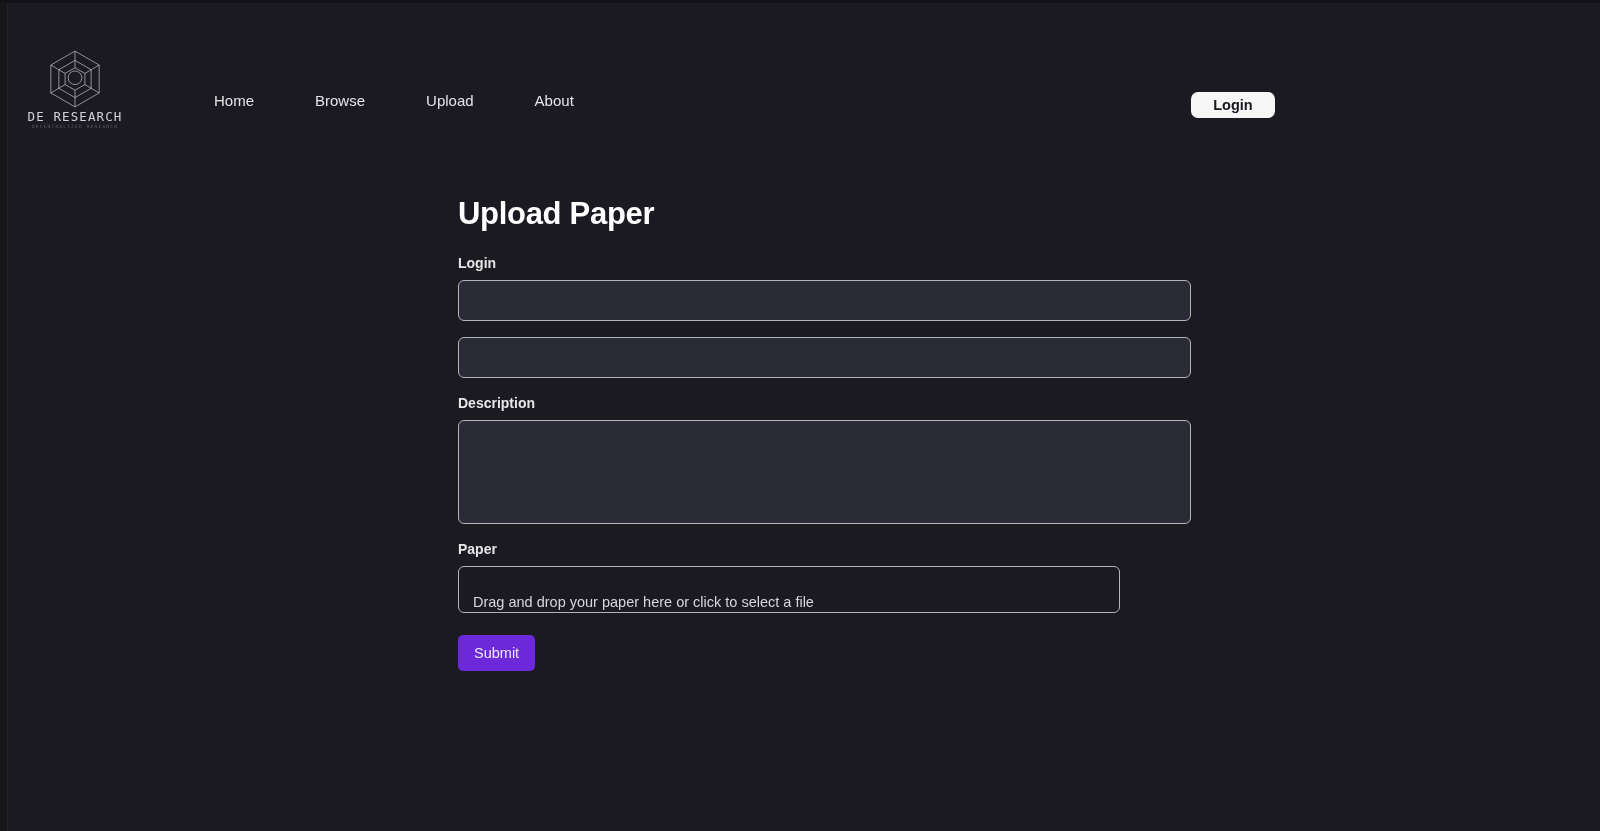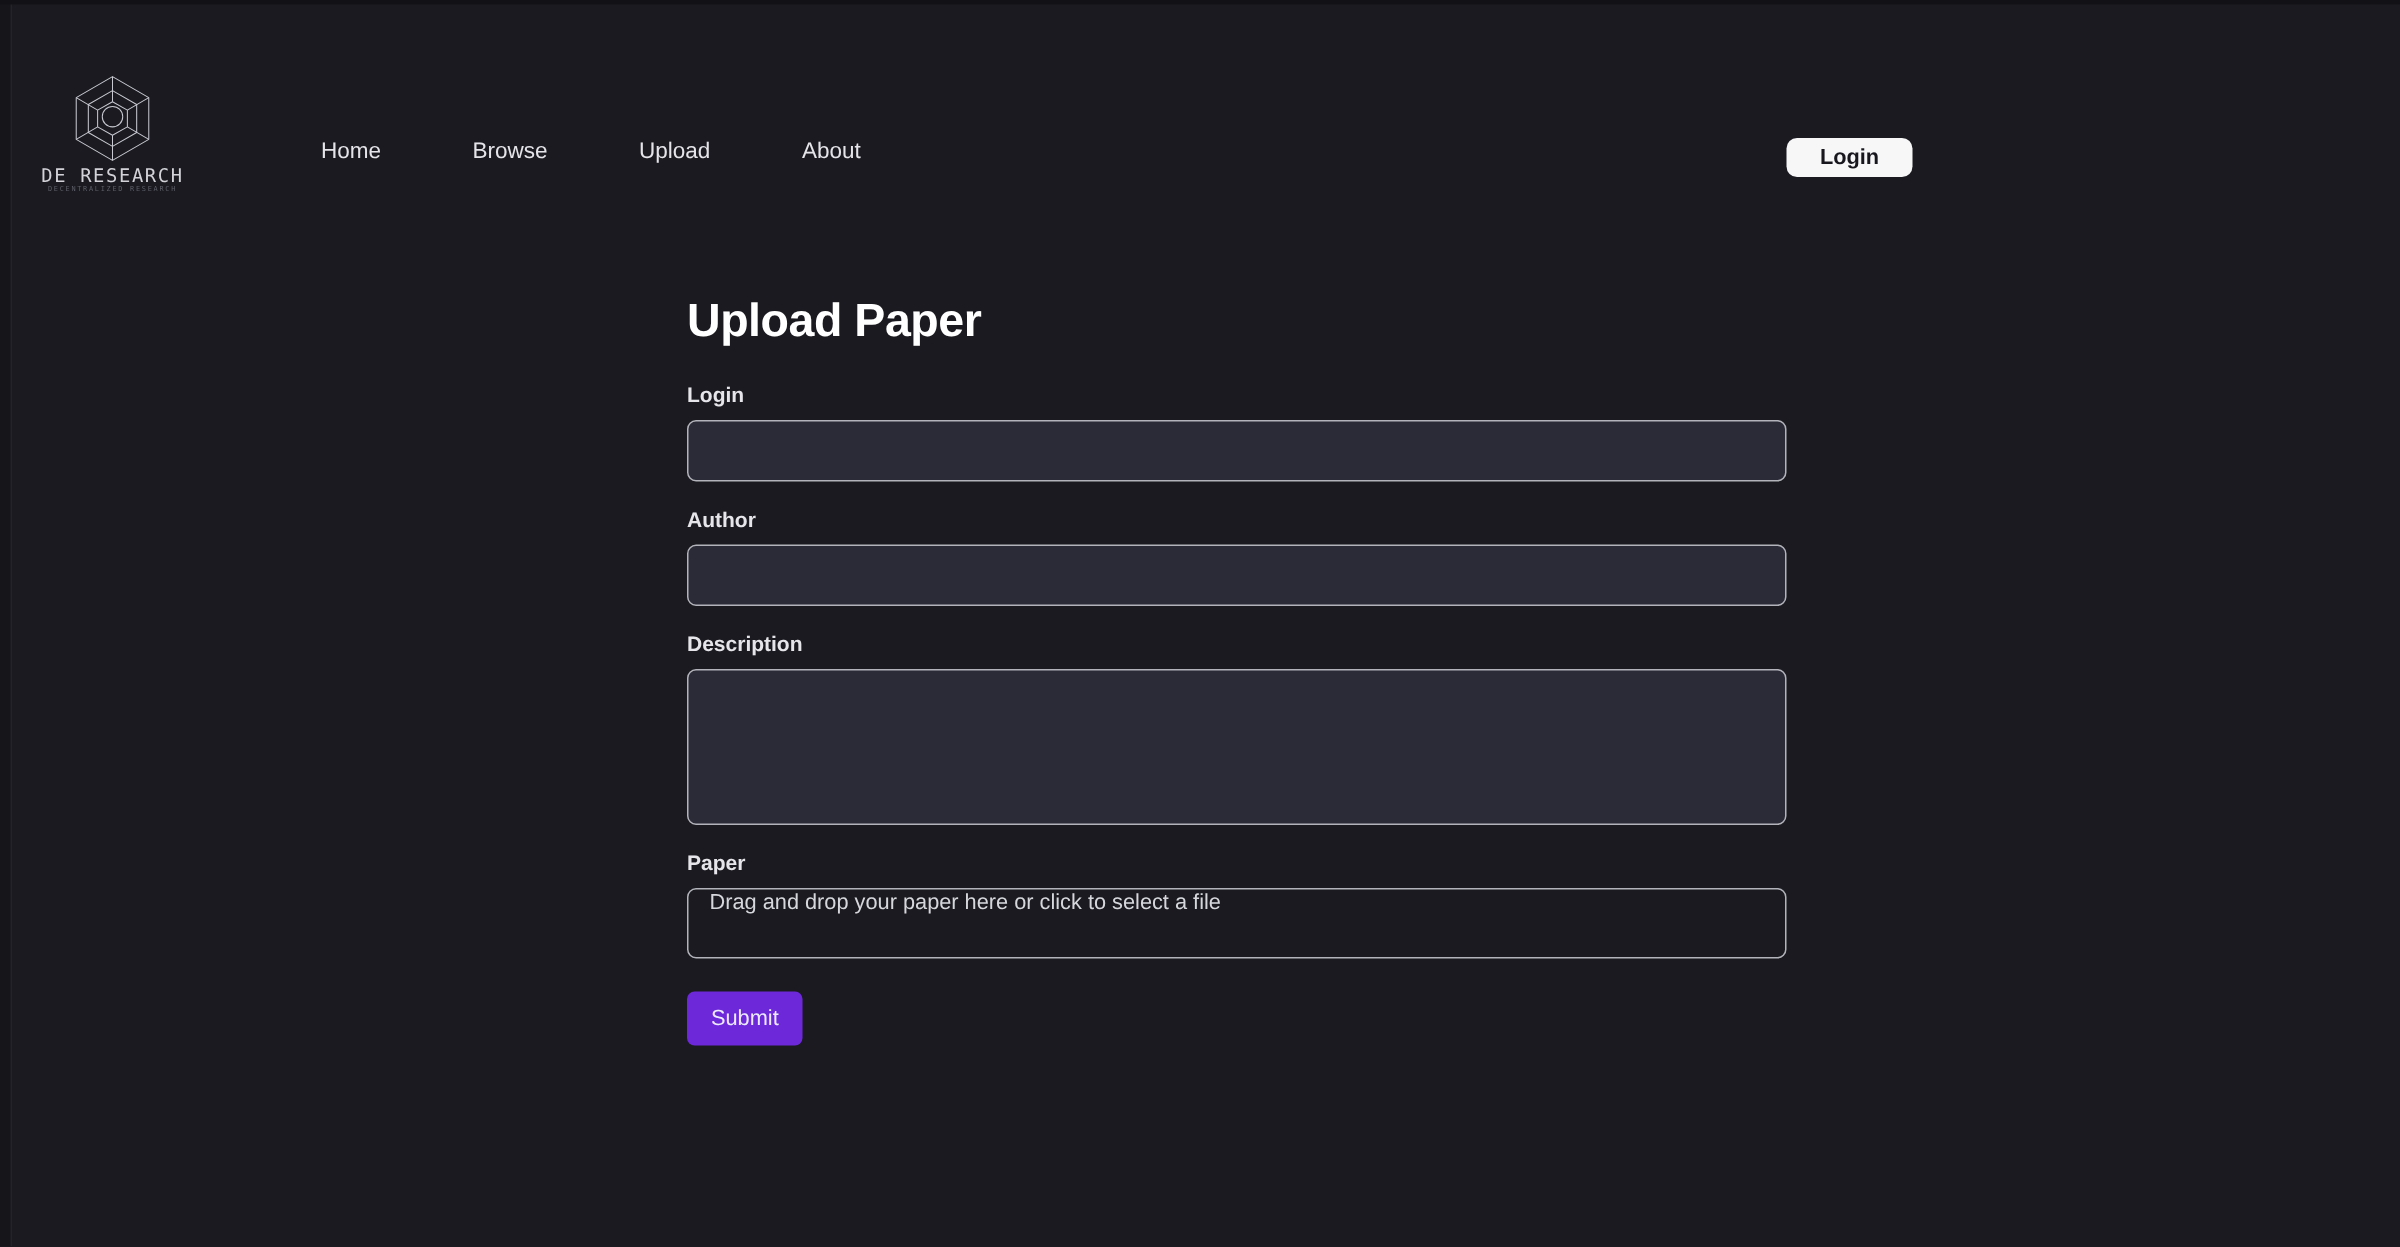--- a/index.html
+++ b/index.html
@@ -165,27 +165,27 @@
     border-radius: 6px;
     color: #ededf2;
     font-family: "Liberation Sans", sans-serif;
     font-size: 14.5px;
     padding: 9px 12px;
     outline: none;
     resize: none;
   }
 
   .dropzone {
-    width: 733px;
+    width: 662px;
     height: 47px;
     background: transparent;
     border: 1px solid #b3b3bb;
     border-radius: 6px;
     display: flex;
-    align-items: flex-start;
+    align-items: flex-end;
     padding: 0 14px;
     cursor: pointer;
   }
   .dropzone-text {
     font-size: 14.5px;
     color: #d6d6dd;
     line-height: 1.3;
   }
 
   .submit-row { margin-top: 22px; }
@@ -249,21 +249,20 @@
   <main class="main">
 
     <h1 class="page-title">Upload Paper</h1>
 
     <div class="field">
       <label class="field-label">Login</label>
       <input class="text-input" type="text" value="" style="">
     </div>
 
     <div class="field">
-      <label class="field-label">Author</label>
       <input class="text-input" type="text" value="" style="">
     </div>
 
     <div class="field">
       <label class="field-label">Description</label>
       <textarea class="text-area" placeholder="" style=""></textarea>
     </div>
 
     <div class="field">
       <label class="field-label">Paper</label>

